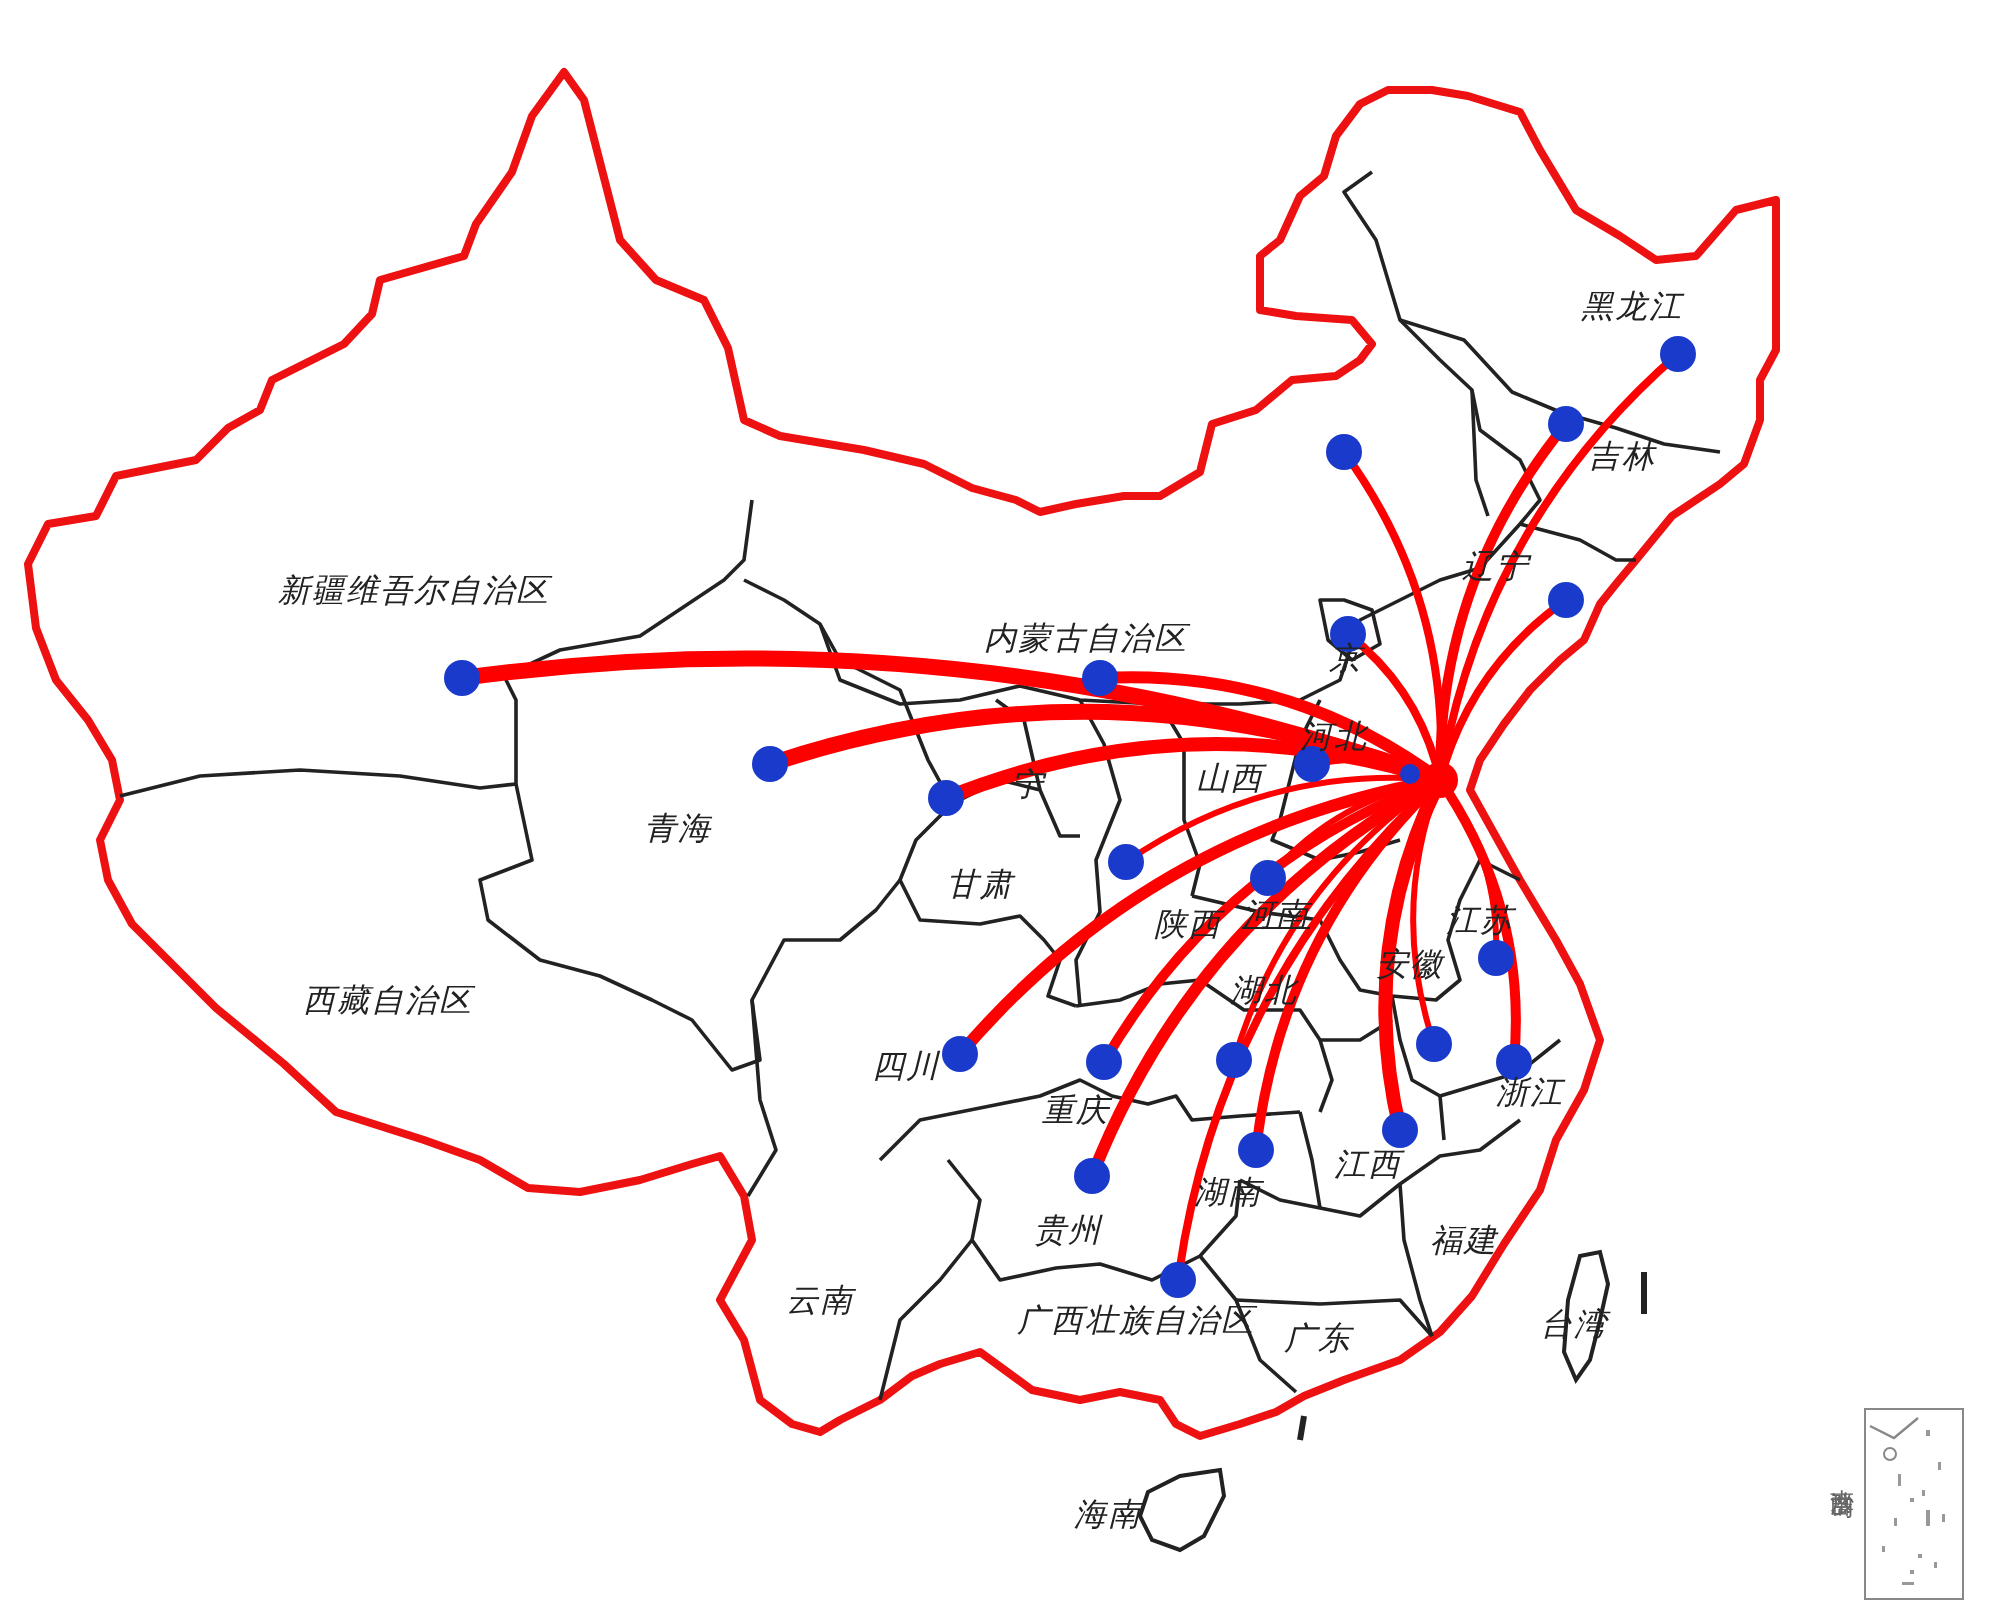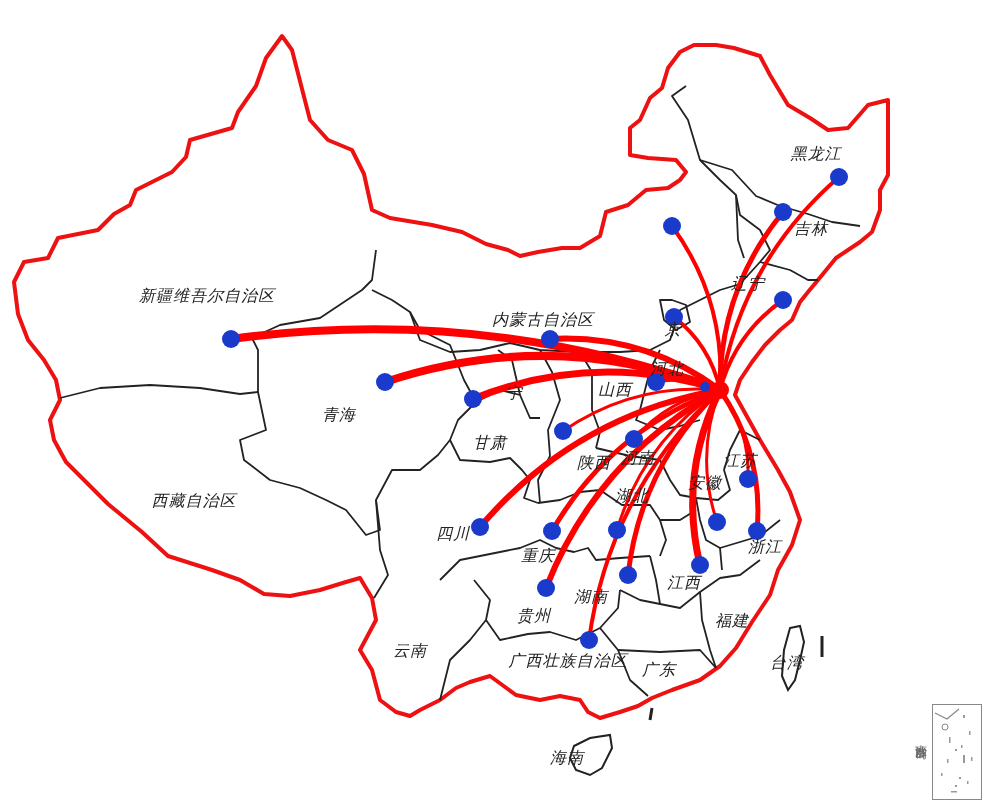--- a/index.html
+++ b/index.html
@@ -122,29 +122,29 @@
       <span class="label" style="left: 514px; top: 393px;">宁</span>
       <span class="label" style="left: 490px; top: 443px;">甘肃</span>
       <span class="label" style="left: 553px; top: 463px; margin-left: 41px;">陕西</span>
       <span class="label" style="left: 638px; top: 458px; text-decoration: underline;">河南</span>
       <span class="label" style="left: 740px; top: 461px;">江苏</span>
       <span class="label" style="left: 705px; top: 483px;">安徽</span>
       <span class="label" style="left: 453px; top: 534px;">四川</span>
       <span class="label" style="left: 538px; top: 556px;">重庆</span>
       <span class="label" style="left: 632px; top: 496px;">湖北</span>
       <span class="label" style="left: 765px; top: 547px;">浙江</span>
-      <span class="label" style="left: 591px; top: 597px;">湖南</span>
+      <span class="label" style="left: 614px; top: 597px;">湖南</span>
       <span class="label" style="left: 684px; top: 583px;">江西</span>
       <span class="label" style="left: 534px; top: 616px;">贵州</span>
       <span class="label" style="left: 732px; top: 621px;">福建</span>
       <span class="label" style="left: 410px; top: 651px;">云南</span>
       <span class="label" style="left: 568px; top: 661px;">广西壮族自治区</span>
       <span class="label" style="left: 659px; top: 670px;">广东</span>
       <span class="label" style="left: 787px; top: 663px;">台湾</span>
-      <span class="label" style="left: 567px; top: 758px;">海南</span>
+      <span class="label" style="left: 554px; top: 758px;">海南</span>
     </div>
 
 
   <div class="inset-label">南沙群岛</div>
   <div class="inset">
     <svg width="48" height="94">
       <path d="M2,8 L14,14 L26,4" stroke="#888" fill="none" stroke-width="1.2"></path>
       <circle cx="12" cy="22" r="3" stroke="#888" fill="none"></circle>
       <g fill="#999">
         <rect x="16" y="32" width="1.5" height="6"></rect>

